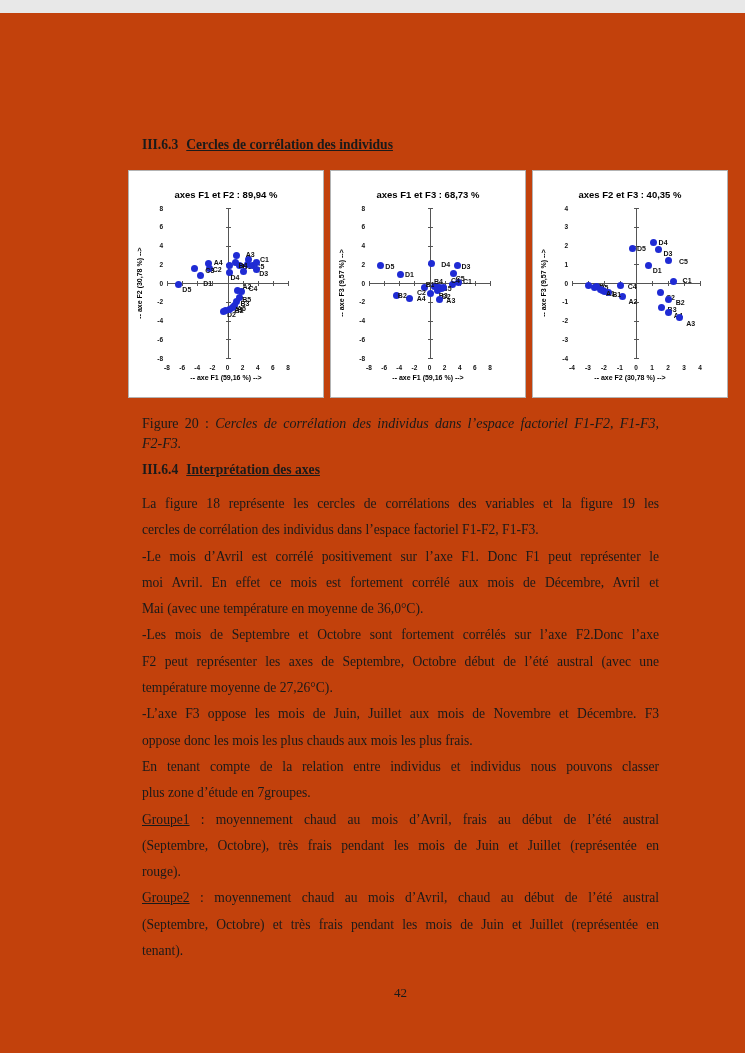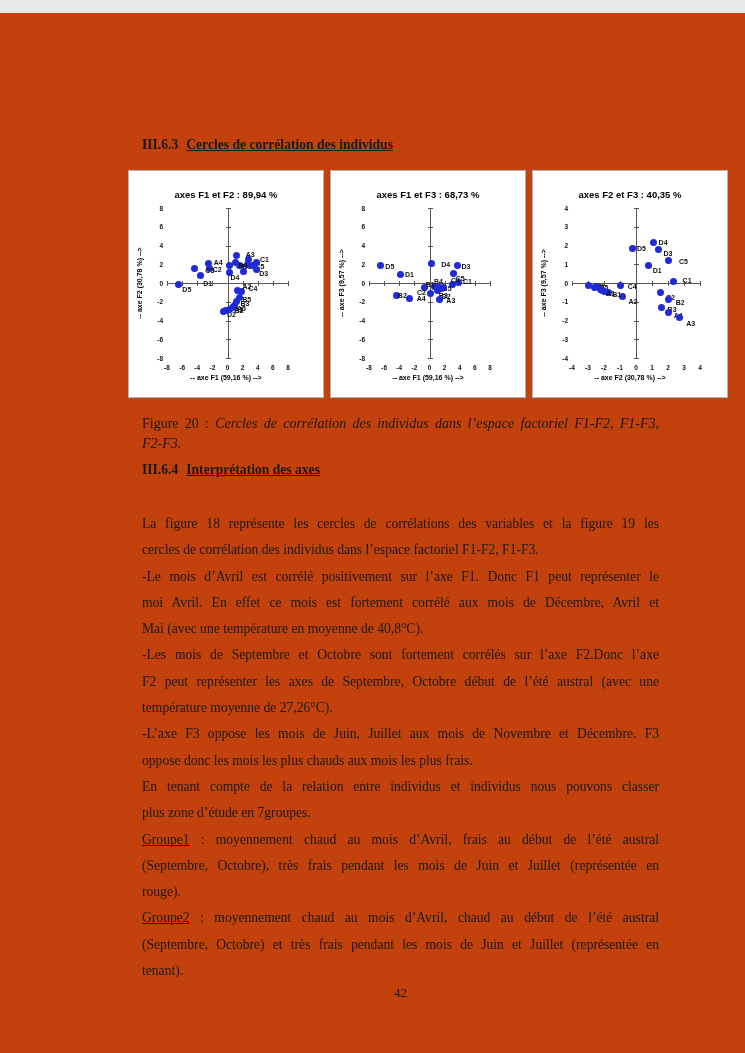--- a/index.html
+++ b/index.html
@@ -27,21 +27,21 @@
   .tlab-x{width:16px;text-align:center;}
   .tlab-y{width:20px;text-align:right;}
   .dot{position:absolute;width:7px;height:7px;border-radius:50%;background:#1f2bd4;}
   .pt-label{position:absolute;font-size:7px;font-weight:bold;color:#111;line-height:8px;white-space:nowrap;}
 
   .caption{position:absolute;left:142px;top:401px;width:517px;font-size:14px;line-height:19.5px;}
   .cap-line{text-align:justify;text-align-last:justify;}
   .cap-line.last{text-align-last:left;}
   .it{font-style:italic;}
 
-  .body-text{position:absolute;left:142px;top:498px;width:517px;font-size:13.6px;}
+  .body-text{position:absolute;left:142px;top:478px;width:517px;font-size:13.6px;}
   .body-text .line{line-height:26.3px;text-align:justify;text-align-last:justify;white-space:normal;}
   .body-text .line.last{text-align-last:left;}
 
   .page-number{position:absolute;left:142px;top:972px;width:517px;text-align:center;font-size:13px;}
 </style>
 </head>
 <body>
 
 <div class="page">
 
@@ -305,21 +305,21 @@
 
   <div class="sec-heading" style="top:449px;">
     <span class="num">III.6.4</span><span class="ul">Interprétation  des axes</span>
   </div>
 
   <div class="body-text">
       <div class="line">La figure 18 représente les cercles de corrélations des variables et la figure 19 les</div>
       <div class="line last">cercles  de  corrélation  des individus  dans l’espace factoriel F1-F2, F1-F3.</div>
       <div class="line">-Le mois d’Avril est  corrélé positivement sur l’axe F1. Donc F1 peut représenter le</div>
       <div class="line">moi Avril. En effet ce mois est fortement corrélé aux mois de Décembre, Avril et</div>
-      <div class="line last">Mai (avec une température en moyenne de 40,8°C).</div>
+      <div class="line last">Mai (avec une température en moyenne de 36,0°C).</div>
       <div class="line">-Les mois de Septembre et Octobre sont fortement corrélés sur l’axe F2.Donc l’axe</div>
       <div class="line">F2 peut représenter les axes de Septembre, Octobre début de l’été austral (avec une</div>
       <div class="line last">température moyenne de 27,26°C).</div>
       <div class="line">-L’axe F3 oppose les mois de Juin, Juillet aux mois de Novembre et Décembre. F3</div>
       <div class="line last">oppose donc les mois les plus chauds  aux  mois les plus frais.</div>
       <div class="line">En tenant compte de  la relation entre individus et individus nous pouvons classer</div>
       <div class="line last">plus zone d’étude  en 7groupes.</div>
       <div class="line"><span class="ul">Groupe1</span> : moyennement chaud au mois d’Avril, frais au début de l’été austral</div>
       <div class="line">(Septembre, Octobre), très frais pendant les mois de Juin et Juillet (représentée  en</div>
       <div class="line last">rouge).</div>

